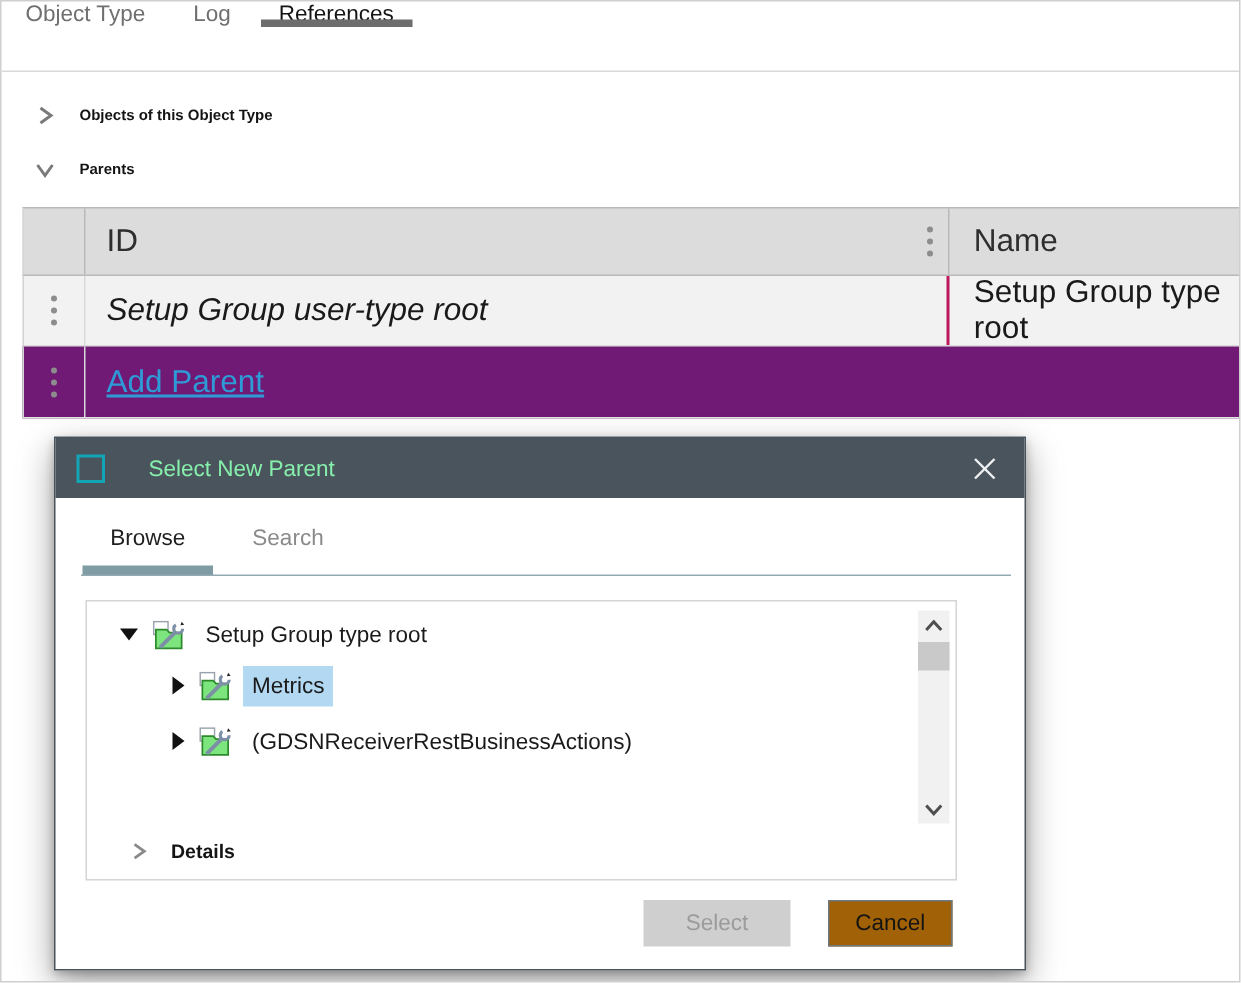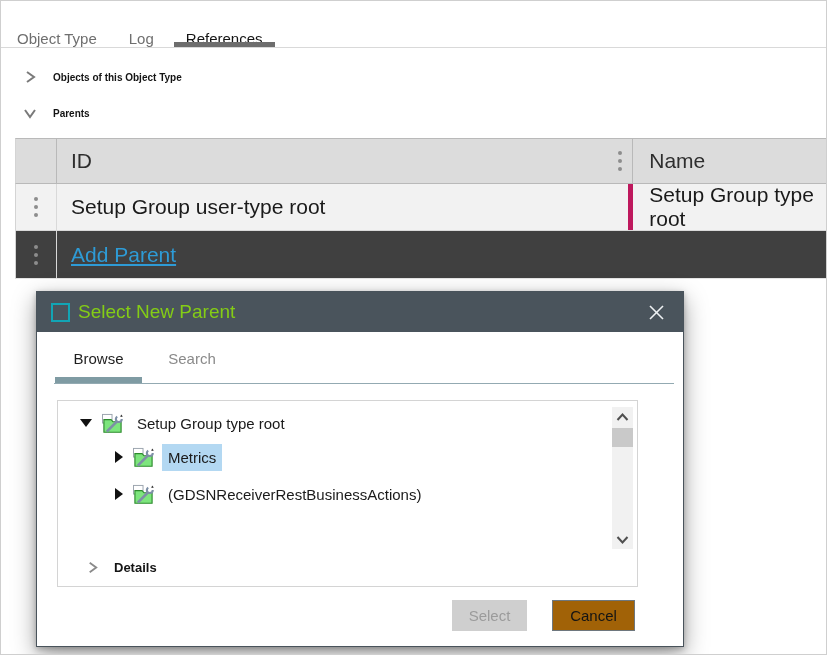--- a/index.html
+++ b/index.html
@@ -1,58 +1,58 @@
 <!DOCTYPE html>
 <html><head>
 <meta charset="utf-8">
 <style>
   * { margin:0; padding:0; box-sizing:border-box; }
   html,body { width:827px; height:655px; }
   body { font-family:"Liberation Sans", sans-serif; background:#ffffff; color:#1a1a1a; overflow:hidden; }
   .page { position:relative; width:827px; height:655px; background:#fff; border:1px solid #cfcfcf; overflow:hidden; }
 
   
-  .tabbar { position:absolute; top:0; left:0; right:0; height:47px; border-bottom:1px solid #d9d9d9; display:flex; align-items:flex-end; padding-left:4px; }
+  .tabbar { position:absolute; top:0; left:0; right:0; height:47px; border-bottom:1px solid #d9d9d9; display:flex; align-items:flex-start; padding-left:4px; }
   .tab { position:relative; display:flex; align-items:center; padding:0 12px; margin-right:8px; font-size:15px; color:#6f6f6f; cursor:pointer; }
   .tab.active { color:#141414; }
   .tab.active::after { content:""; position:absolute; left:0; right:0; bottom:0; height:5px; background:#6d6d6d; }
 
   
   .section-head { position:absolute; left:0; display:flex; align-items:center; height:30px; }
   .section-head .chev { margin-left:22px; width:14px; height:14px; }
   .section-head .lbl { margin-left:16px; font-size:10px; font-weight:bold; color:#141414; }
   #sec-objects { top:61px; }
   #sec-parents { top:97px; }
   .chev svg { display:block; }
 
   
   .ptable { position:absolute; left:14px; top:137px; width:813px; font-size:21px; }
   .trow { display:flex; border-left:1px solid #d4d4d4; }
   .trow.head { height:46px; background:#dcdcdc; border-top:1px solid #b9b9b9; border-bottom:1px solid #b9b9b9; color:#2e2e2e; }
   .trow.r1 { height:47px; background:#f2f2f2; border-bottom:1px solid #d9d9d9; }
-  .trow.r2 { height:48px; background:#404040; border-bottom:1px solid #e4e4e4; }
+  .trow.r2 { height:48px; background:#701a75; border-bottom:1px solid #e4e4e4; }
   .tcell { display:flex; align-items:center; }
   .c-grip { width:41px; justify-content:center; }
   .c-id   { width:577px; padding-left:14px; }
   .c-name { width:195px; padding-left:16px; }
   .trow.head .c-grip { border-right:1px solid #b9b9b9; }
   .trow.head .c-id   { border-right:1px solid #b9b9b9; justify-content:space-between; padding-right:10px; }
   .trow.r1 .c-grip   { border-right:1px solid #d9d9d9; }
-  .trow.r1 .c-id     { border-right:5px solid #be185d; }
+  .trow.r1 .c-id     { border-right:2px solid #be185d;font-style:italic; }
   .trow.r2 .c-grip   { border-right:1px solid #d9d9d9; }
   .c-span { flex:1; padding-left:14px; }
   .kebab { width:4px; height:4px; border-radius:50%; background:#8d8d8d; box-shadow:0 8px 0 #8d8d8d, 0 16px 0 #8d8d8d; margin-top:-16px; }
   .link { color:#2e9bd6; text-decoration:underline; cursor:pointer; }
 
   
   .dialog { position:absolute; left:35px; top:290px; width:648px; height:356px; background:#fff; border:1px solid #49535b;
             box-shadow:0 8px 22px rgba(0,0,0,0.38), 0 2px 6px rgba(0,0,0,0.25); z-index:10; }
   .dlg-header { height:40px; background:#4a545c; display:flex; align-items:center; padding:0 14px; }
   .dlg-appicon { width:19px; height:19px; border:2px solid #12a5b5; background:transparent; flex:0 0 auto; }
-  .dlg-title { color:#84cc16; font-size:19px; margin-left:8px; flex:1; }
+  .dlg-title { color:#86efac; font-size:15px; margin-left:29px; flex:1; }
   .dlg-close { width:26px; height:26px; display:flex; align-items:center; justify-content:center; cursor:pointer; }
 
   .dlg-tabs { position:absolute; left:0; right:0; top:40px; height:52px; }
   .dlg-tabline { position:absolute; left:17px; right:9px; bottom:0; height:1px; background:#93aab2; }
   .dlg-tab { position:absolute; top:0; height:52px; display:flex; align-items:center; justify-content:center; font-size:15px; color:#8a8a8a; cursor:pointer; }
   #dlg-tab-browse { left:18px; width:87px; color:#1f1f1f; }
   #dlg-tab-search { left:112px; width:86px; }
   .dlg-tab.active::after { content:""; position:absolute; left:0; right:0; bottom:0; height:7px; background:#7f9ba3; }
 
   .tree-panel { position:absolute; left:20px; top:108px; width:581px; height:187px; border:1px solid #d4d4d4; background:#fff; }
@@ -72,21 +72,21 @@
   .details-row .chev { margin-left:28px; width:13px; height:13px; }
   .details-row .lbl { margin-left:15px; font-size:13px; font-weight:bold; color:#141414; }
 
   .vscroll { position:absolute; top:6px; right:4px; width:21px; height:142px; background:#f1f1f1; }
   .vs-btn { position:absolute; left:0; width:21px; height:20px; display:flex; align-items:center; justify-content:center; cursor:pointer; }
   .vs-up { top:0; } .vs-down { bottom:0; }
   .vs-thumb { position:absolute; left:0; top:21px; width:21px; height:19px; background:#c9c9c9; cursor:pointer; }
 
   .dlg-footer { position:absolute; right:48px; bottom:15px; display:flex; gap:25px; }
   .btn { height:31px; font-size:15px; font-family:"Liberation Sans", sans-serif; display:flex; align-items:center; justify-content:center; cursor:pointer; }
-  .btn-select { width:75px; background:#cfcfcf; color:#9b9b9b; border:none; cursor:default; }
+  .btn-select { width:98px; background:#cfcfcf; color:#9b9b9b; border:none; cursor:default; }
   .btn-cancel { width:83px; background:#a16207; color:#141414; border:1px solid #6e777e; }
 </style>
 </head>
 <body>
 
 <div class="page">
 
   <div class="tabbar">
     <div class="tab">Object Type</div>
     <div class="tab">Log</div>

